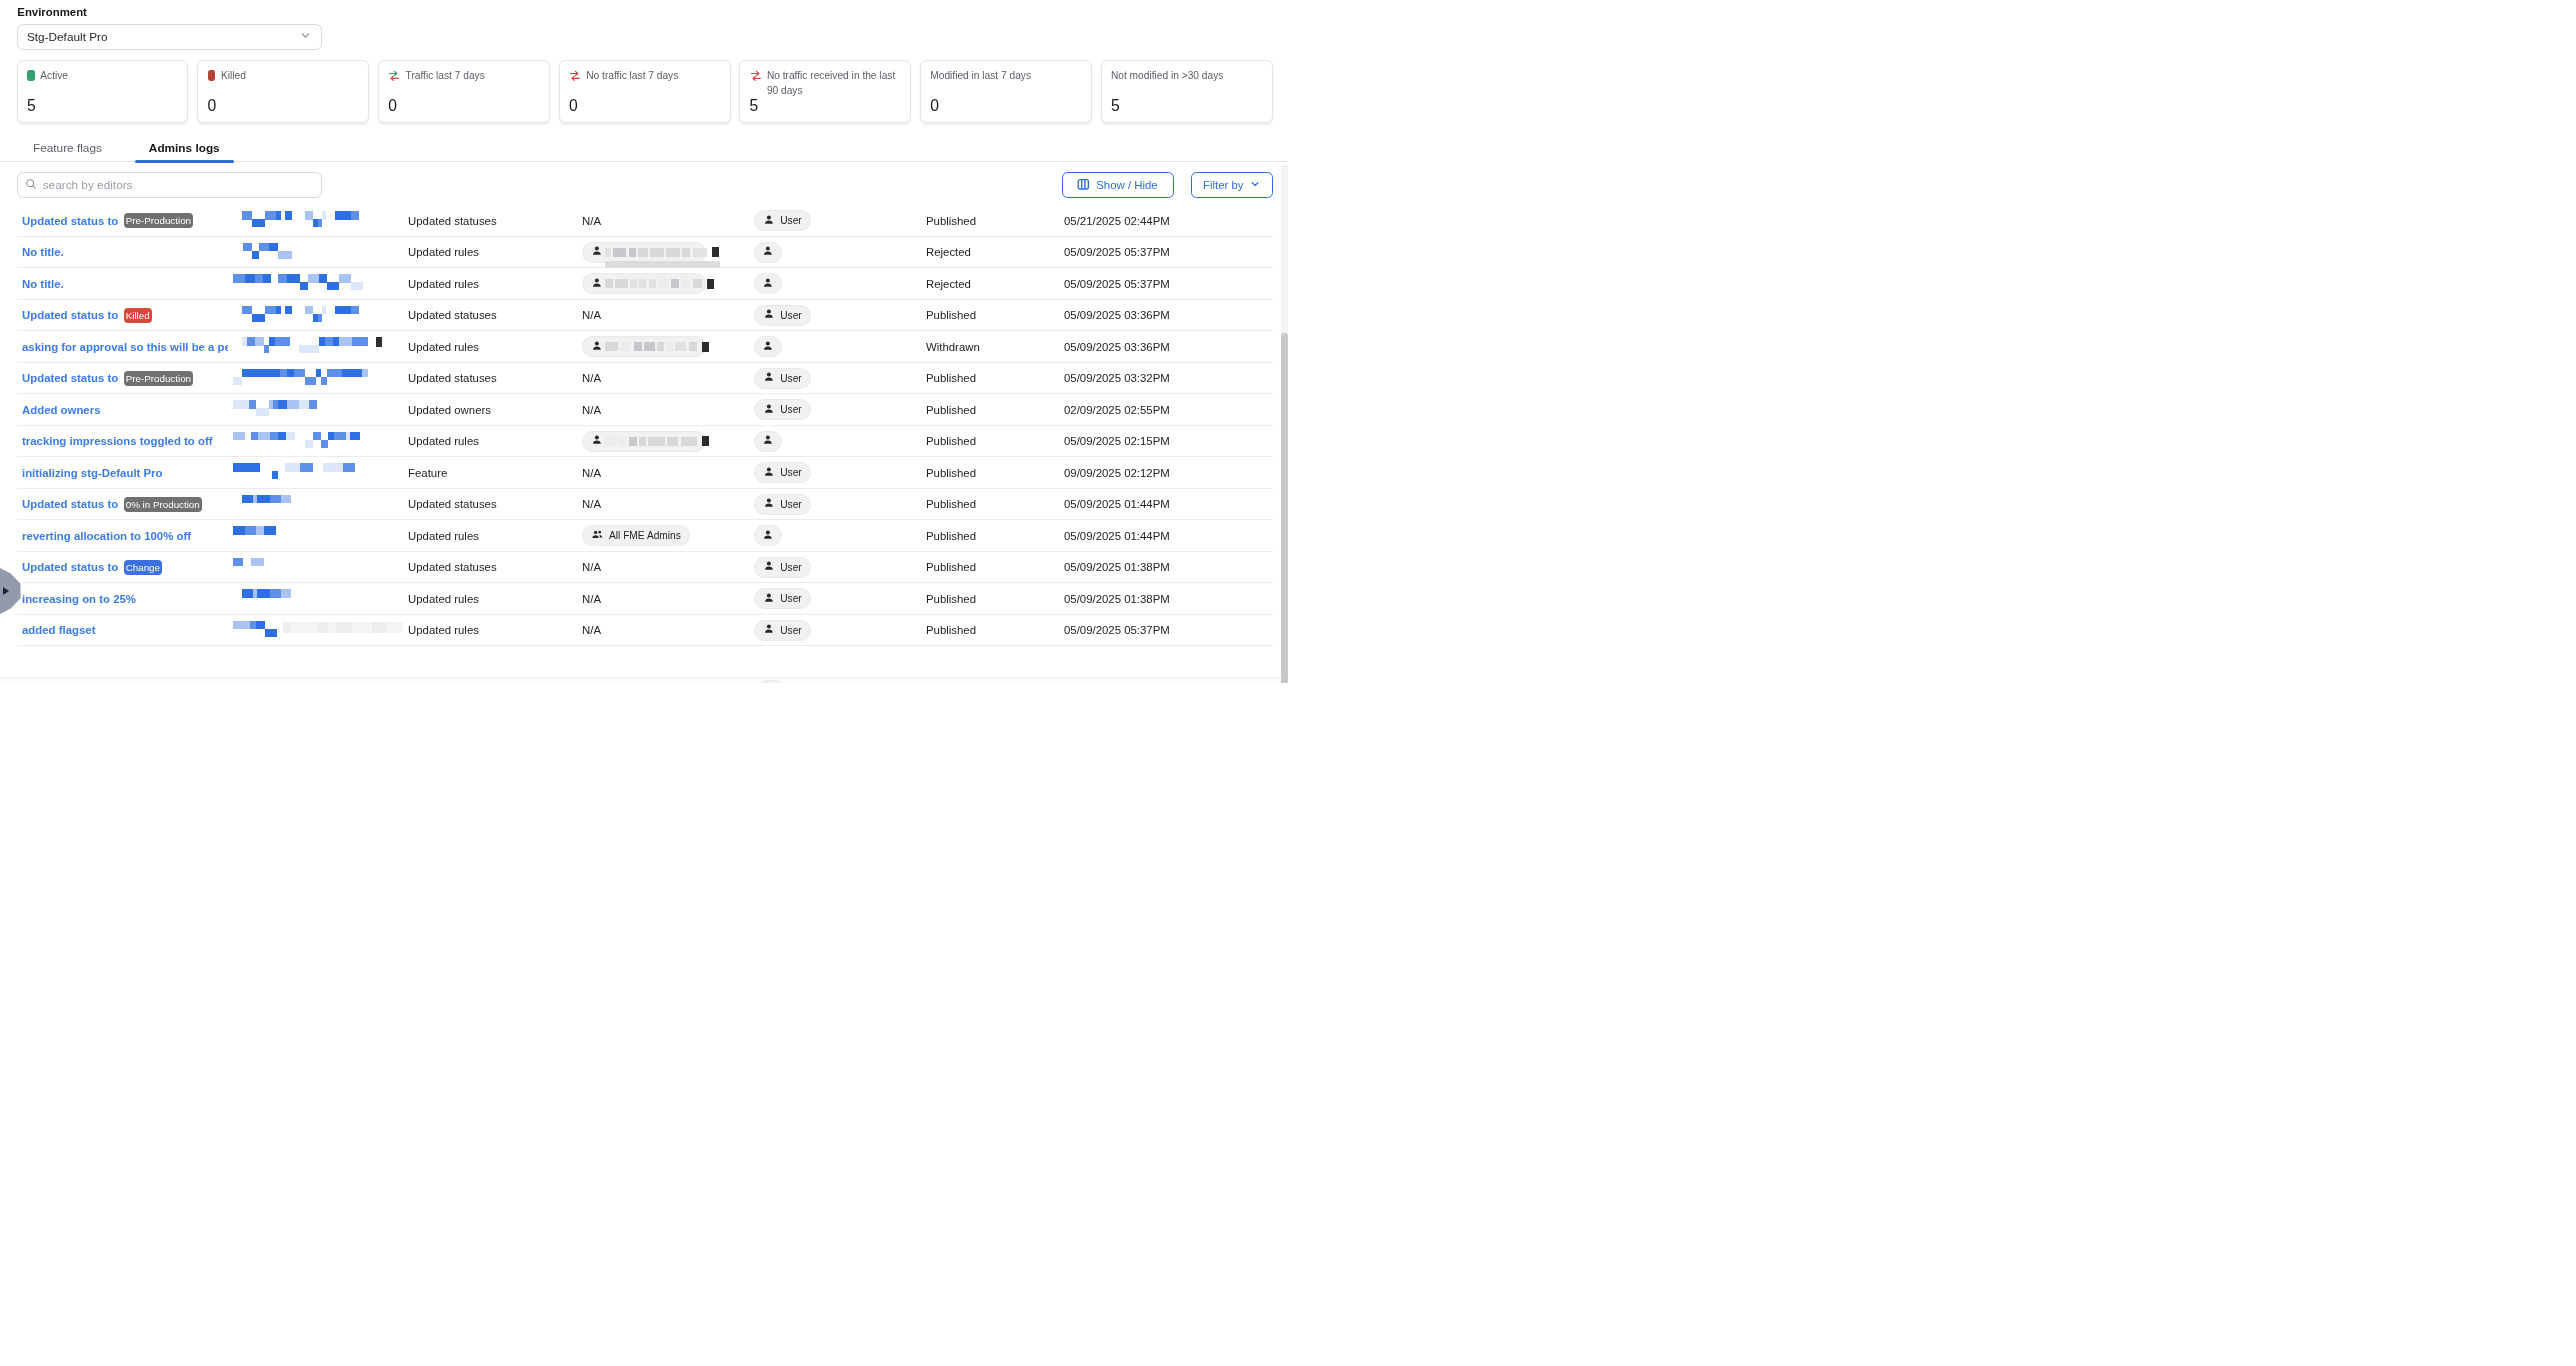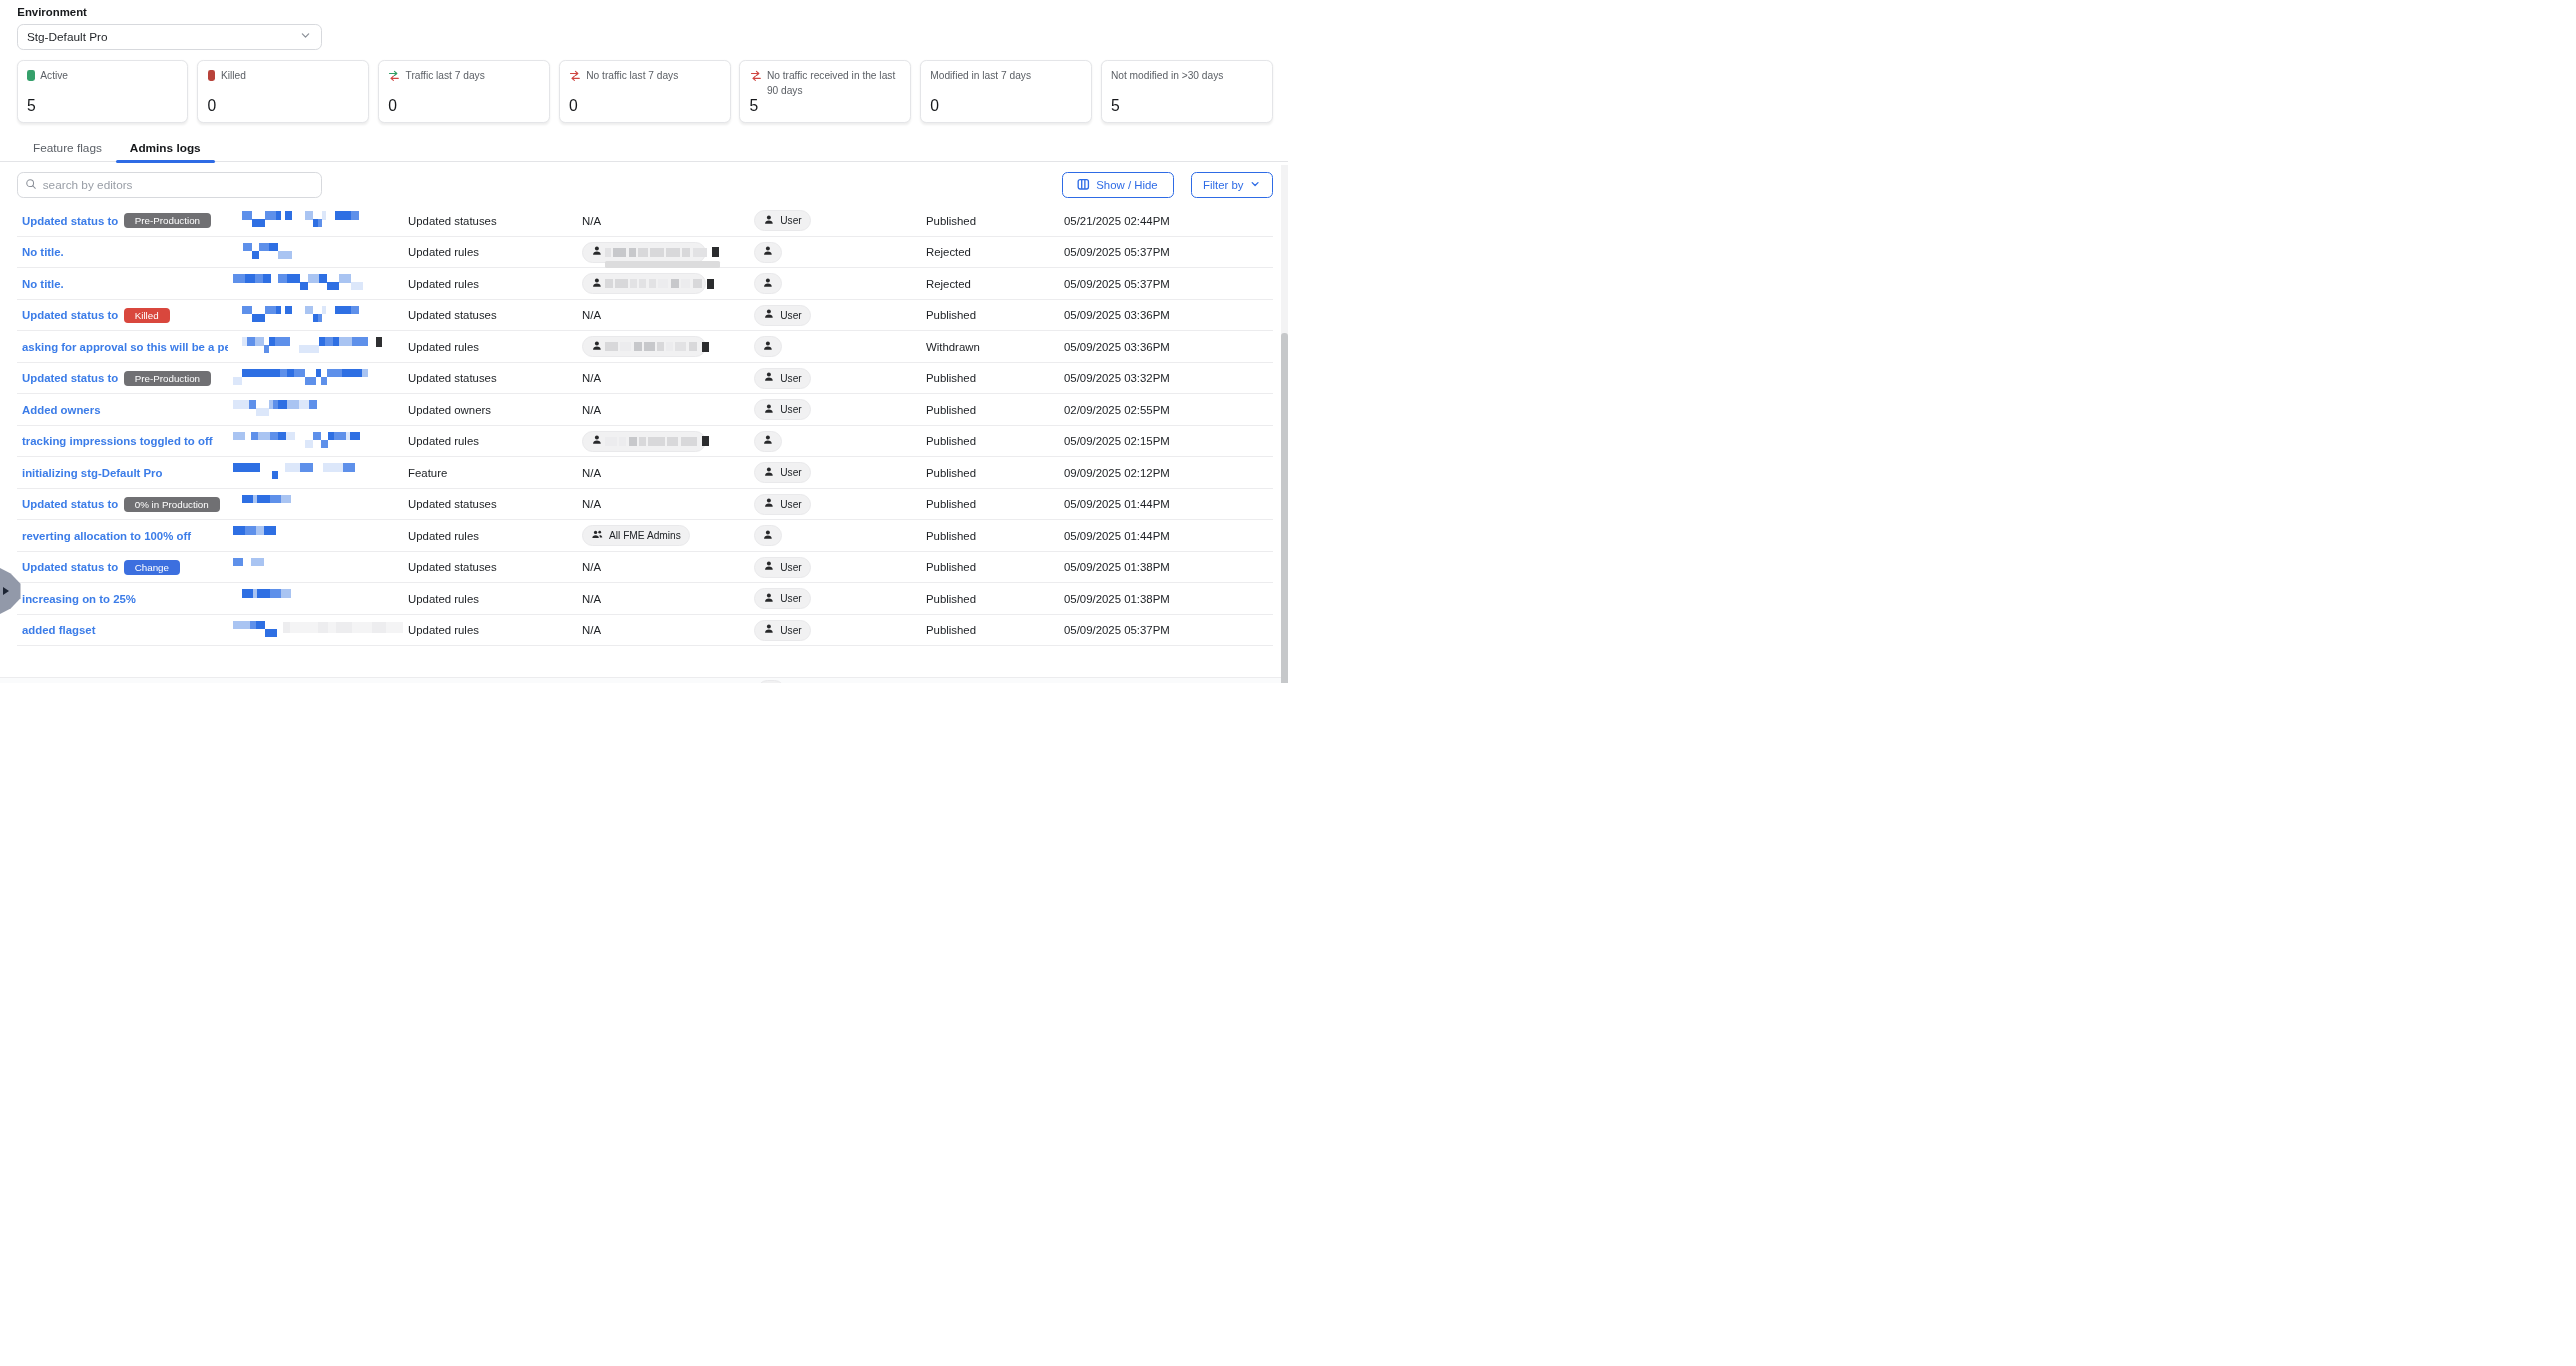--- a/index.html
+++ b/index.html
@@ -16,21 +16,21 @@
   
   .stats { position:absolute; left:16.5px; top:60px; width:1256px; display:flex; gap:8.7px; }
   .card { flex:1 1 0; height:63px; border:0.8px solid #e4e5e8; border-radius:6.3px; background:#fff;
     box-shadow:0 1.6px 2.4px rgba(0,0,0,.07); padding:7.9px 9.4px; position:relative; }
   .card .lbl { display:flex; gap:5.5px; font-size:10.2px; color:#5c6066; line-height:1.45; align-items:flex-start; }
   .card .lbl .ic { flex:0 0 auto; margin-top:0.8px; }
   .card .val { position:absolute; left:9.4px; bottom:7px; font-size:15.7px; color:#17191c; }
   .sq { display:inline-block; width:7.9px; height:11px; border-radius:2.4px; }
 
   
-  .tabs { position:absolute; left:0; top:134px; width:1288px; height:28px; border-bottom:0.8px solid #e3e4e7; padding-left:19px; display:flex; }
+  .tabs { position:absolute; left:0; top:134px; width:1288px; height:28px; border-bottom:0.8px solid #e3e4e7; padding-left:19px; display:flex; gap:19px; }
   .tab { padding:0 14px; font-size:11.8px; color:#5a5f66; font-weight:400; display:flex; align-items:center; position:relative; cursor:pointer; height:28px; }
   .tab.active { color:#141619; font-weight:700; }
   .tab.active::after { content:""; position:absolute; left:0; right:0; bottom:-0.8px; height:2.4px; background:#2e6be5; border-radius:1.6px; }
 
   
   .toolbar { position:absolute; left:16.5px; top:172px; width:1256px; height:26px; }
   .search { position:absolute; left:0; top:0; width:305px; height:26px; border:0.8px solid #d7d9dd; border-radius:6.3px;
     display:flex; align-items:center; padding:0 7.9px; gap:5.5px; background:#fff; }
   .search input { border:none; outline:none; flex:1; font-size:11.8px; color:#1f2226; font-family:"Liberation Sans",sans-serif; background:transparent; }
   .search input::placeholder { color:#999ea6; }
@@ -41,21 +41,21 @@
   .btn.filterby { right:0; width:82px; }
 
   
   .tbl { position:absolute; left:16.5px; top:205px; width:1256px; }
   .trow { display:grid; grid-template-columns:211px 175px 174px 172px 172px 138px 1fr; align-items:center; height:31.5px; border-bottom:0.8px solid #ececee; }
   .trow.head { height:31.5px; border-bottom:0.8px solid #e6e7e9; }
   .trow.head .cell { font-size:11.4px; font-weight:700; color:#17191c; }
   .cell { padding-left:5.5px; font-size:11.4px; color:#212428; white-space:nowrap; overflow:hidden; position:relative; height:31.5px; display:flex; align-items:center; }
   .cell.title-cell { overflow:hidden; }
   .title-link { color:#3b7ce8; font-weight:700; text-decoration:none; white-space:nowrap; cursor:pointer; }
-  .badge { display:inline-block; margin-left:5.5px; padding:2px 11px; border-radius:3.9px; font-size:9.8px; font-weight:400; color:#fff; white-space:nowrap; vertical-align:0.8px; }
+  .badge { display:inline-block; margin-left:5.5px; padding:2px 2px; border-radius:3.9px; font-size:9.8px; font-weight:400; color:#fff; white-space:nowrap; vertical-align:0.8px; }
   .badge.gray { background:#707073; } .badge.red { background:#d9473d; } .badge.blue { background:#3c6fdf; }
 
   .flagwrap { display:flex; align-items:flex-start; height:19px; }
   .fb { flex:0 0 auto; }
   .pill { display:inline-flex; align-items:center; gap:5.5px; background:#f1f1f2; border:0.8px solid #e9e9eb; border-radius:11px;
     height:21px; padding:0 7.9px; font-size:10.2px; color:#212428; }
   .pill.anon { width:28px; justify-content:center; padding:0; }
   .redact-tip { position:absolute; left:28px; top:24.4px; width:115px; height:7px; background:#dcdcdd; border-radius:1.6px; }
 
   .graytail { display:flex; align-items:center; height:14px; margin-left:6.3px; opacity:.75; }

